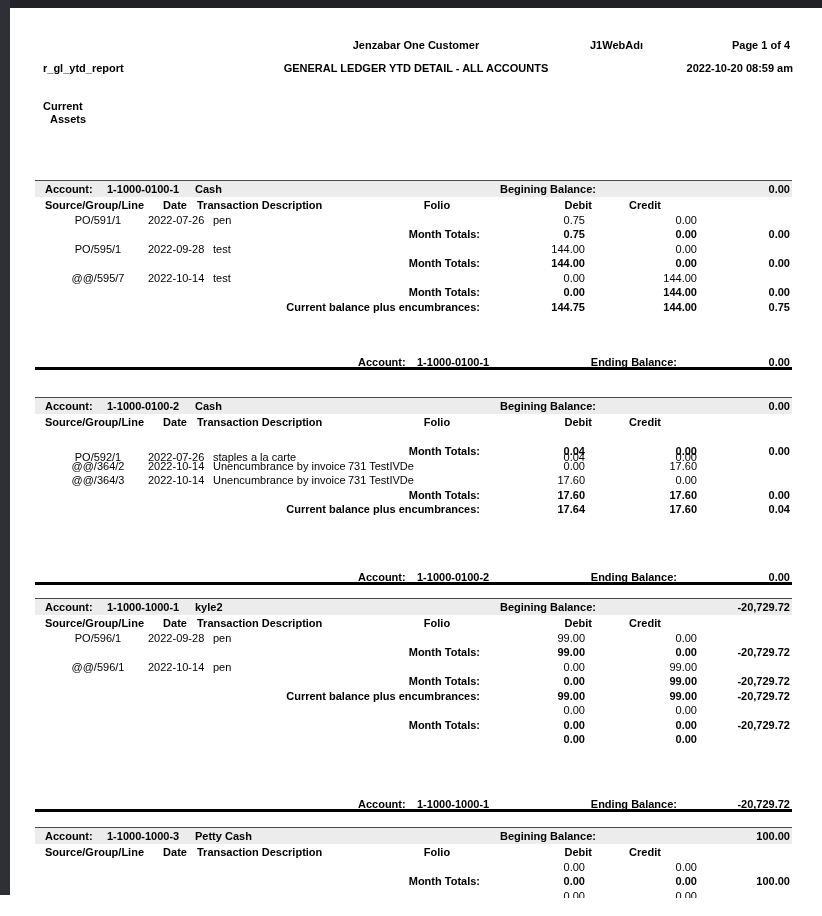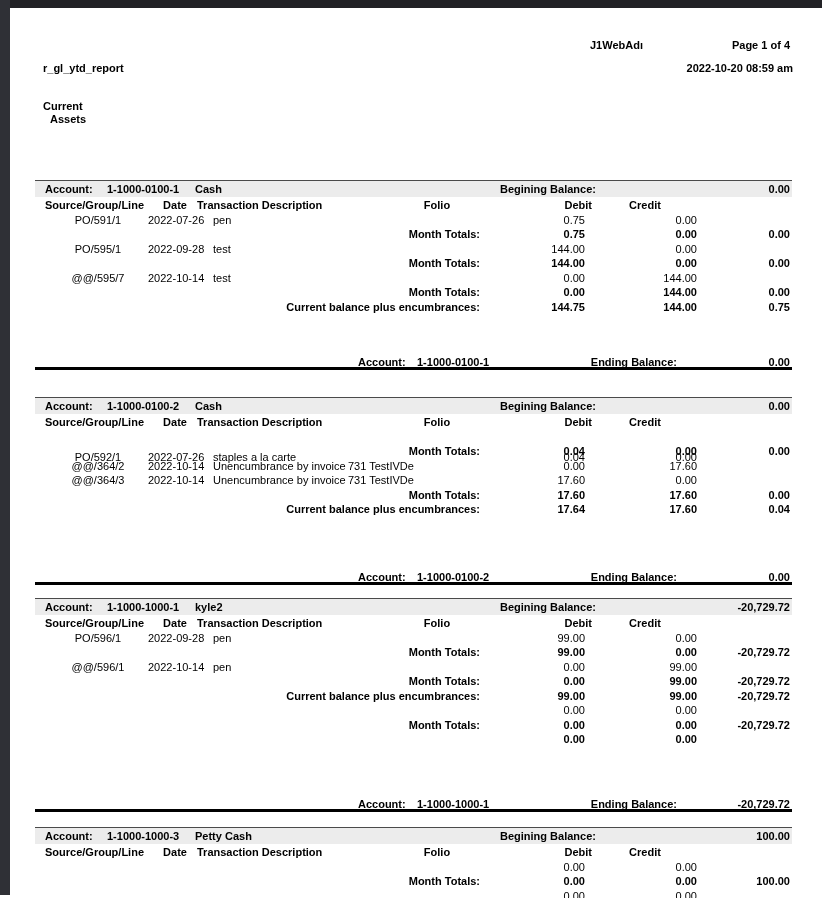--- a/index.html
+++ b/index.html
@@ -52,24 +52,26 @@
   .end-acc { left: 323px; } .end-no { left: 382px; }
   .end-label { left: 442px; width: 200px; text-align: right; }
 </style>
 </head>
 <body>
 
 <div class="chrome-top"></div>
 <div class="chrome-left"></div>
 
 <div class="page">
+  <div class="ph b center" style="top:30px">Jenzabar One Customer</div>
   <div class="ph b" style="top:30px; left:580px">J1WebAdı</div>
   <div class="ph b" style="top:30px; right:32px">Page 1 of 4</div>
 
   <div class="ph b" style="top:53px; left:33px">r_gl_ytd_report</div>
+  <div class="ph b center" style="top:53px">GENERAL LEDGER YTD DETAIL - ALL ACCOUNTS</div>
   <div class="ph b" style="top:53px; right:29px">2022-10-20 08:59 am</div>
 
 
   <div class="ph b" style="top:91px; left:33px">Current</div>
   <div class="ph b" style="top:104px; left:40px">Assets</div>
 
   <div class="tbl" id="tbl">
       <div class="row band b" style="top: 172px;">
         <span class="acc-label">Account:</span>
         <span class="acc-no">1-1000-0100-1</span>

